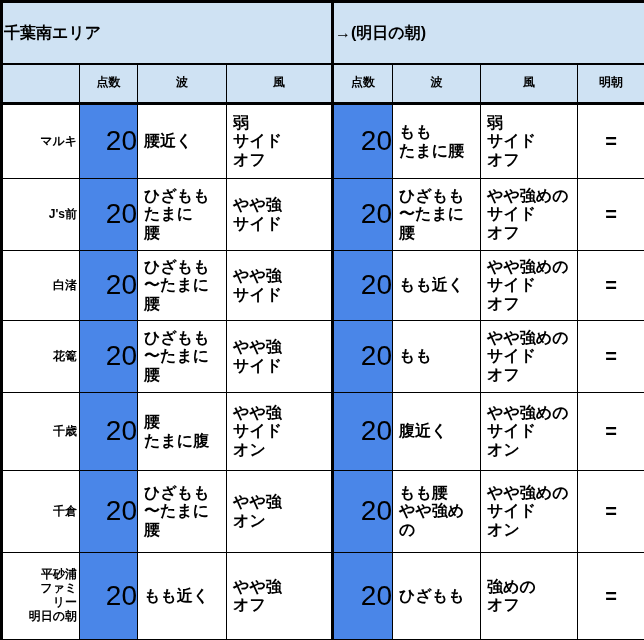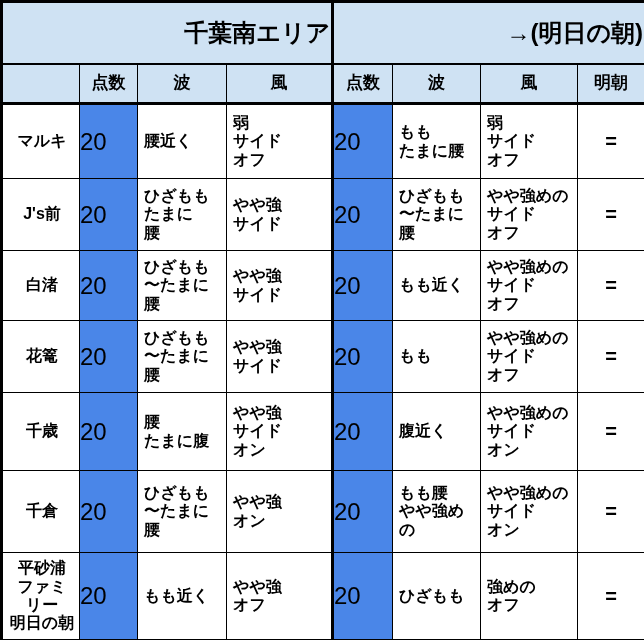--- a/index.html
+++ b/index.html
@@ -24,43 +24,43 @@
     overflow: hidden;
     vertical-align: middle;
     font-weight: bold;
     line-height: 1.15;
   }
   
   tr.hdr-area { height: 62px; }
   tr.hdr-cols { height: 40px; }
   tr.hdr-area th {
     background: #cfe2f3;
-    font-size: 24px;
-    text-align: right;
+    font-size: 16px;
+    text-align: left;
     border-bottom: 2px solid #000;
   }
   tr.hdr-cols th {
     background: #cfe2f3;
-    font-size: 17px;
+    font-size: 12px;
     text-align: center;
     border-bottom: 3px solid #000;
   }
   
   td.spot, th.spot {
-    font-size: 16px;
-    text-align: center;
+    font-size: 12px;
+    text-align: right;
     padding: 2px 2px 2px 4px;
     background: #fff;
     font-weight: bold;
   }
   td.score {
     background: #4a86e8;
-    font-size: 24px;
+    font-size: 28px;
     font-weight: normal;
-    text-align: left;
+    text-align: right;
     padding: 0;
   }
   td.wave, td.wind {
     font-size: 16px;
     text-align: left;
     padding: 2px 2px 2px 6px;
     background: #fff;
   }
   td.morning {
     font-size: 20px;

